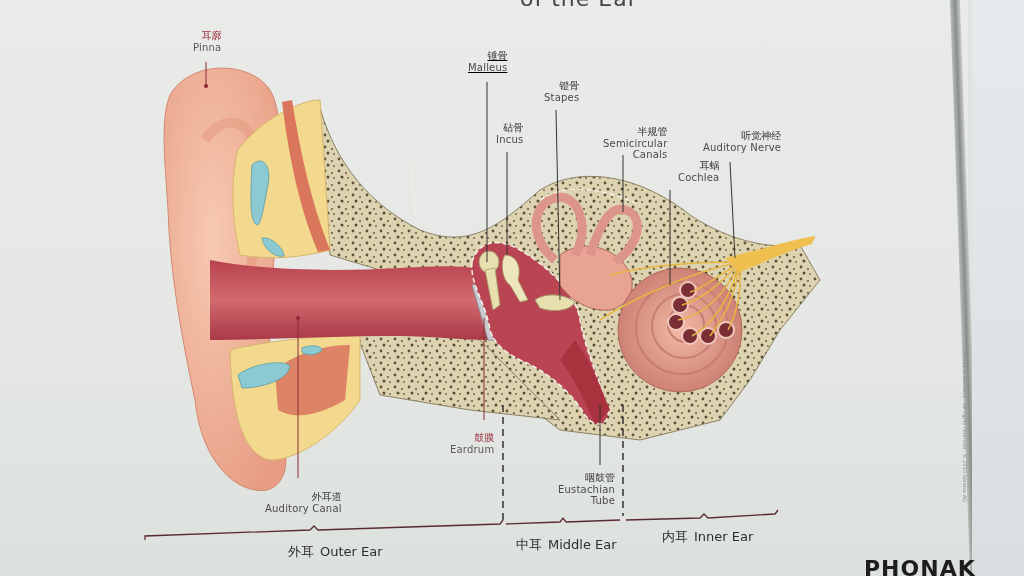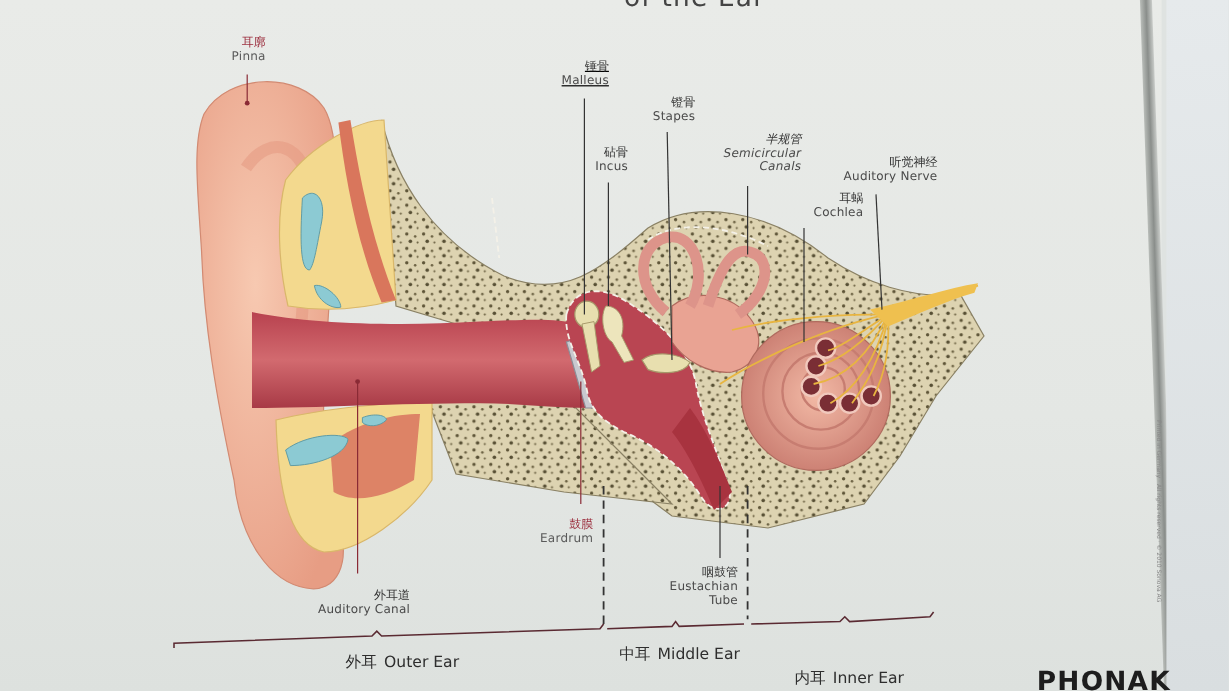--- a/index.html
+++ b/index.html
@@ -148,21 +148,21 @@
   <span class="en">Malleus</span>
 </div>
 <div class="lbl" style="left:496px;top:122px;">
   <span class="zh">砧骨</span>
   <span class="en">Incus</span>
 </div>
 <div class="lbl" style="left:544px;top:80px;">
   <span class="zh">镫骨</span>
   <span class="en">Stapes</span>
 </div>
-<div class="lbl" style="left:603px;top:111px;font-style:italic;">
+<div class="lbl" style="left:603px;top:126px;">
   <span class="zh">半规管</span>
   <span class="en">Semicircular</span>
   <span class="en">Canals</span>
 </div>
 <div class="lbl" style="left:678px;top:160px;">
   <span class="zh">耳蜗</span>
   <span class="en">Cochlea</span>
 </div>
 <div class="lbl" style="left:703px;top:130px;">
   <span class="zh">听觉神经</span>
@@ -181,18 +181,18 @@
   <span class="zh">外耳道</span>
   <span class="en">Auditory Canal</span>
 </div>
 
 <div class="section" style="left:288px;top:543px;">
   <span class="szh">外耳</span><span>Outer Ear</span>
 </div>
 <div class="section" style="left:516px;top:536px;">
   <span class="szh">中耳</span><span>Middle Ear</span>
 </div>
-<div class="section" style="left:662px;top:528px;margin-top:28px;">
+<div class="section" style="left:662px;top:528px;">
   <span class="szh">内耳</span><span>Inner Ear</span>
 </div>
 
 <div class="brand">PHONAK</div>
 <div class="legal">Printed in Germany · All rights reserved · © 2010 Sonova AG</div>
 
 </body></html>

